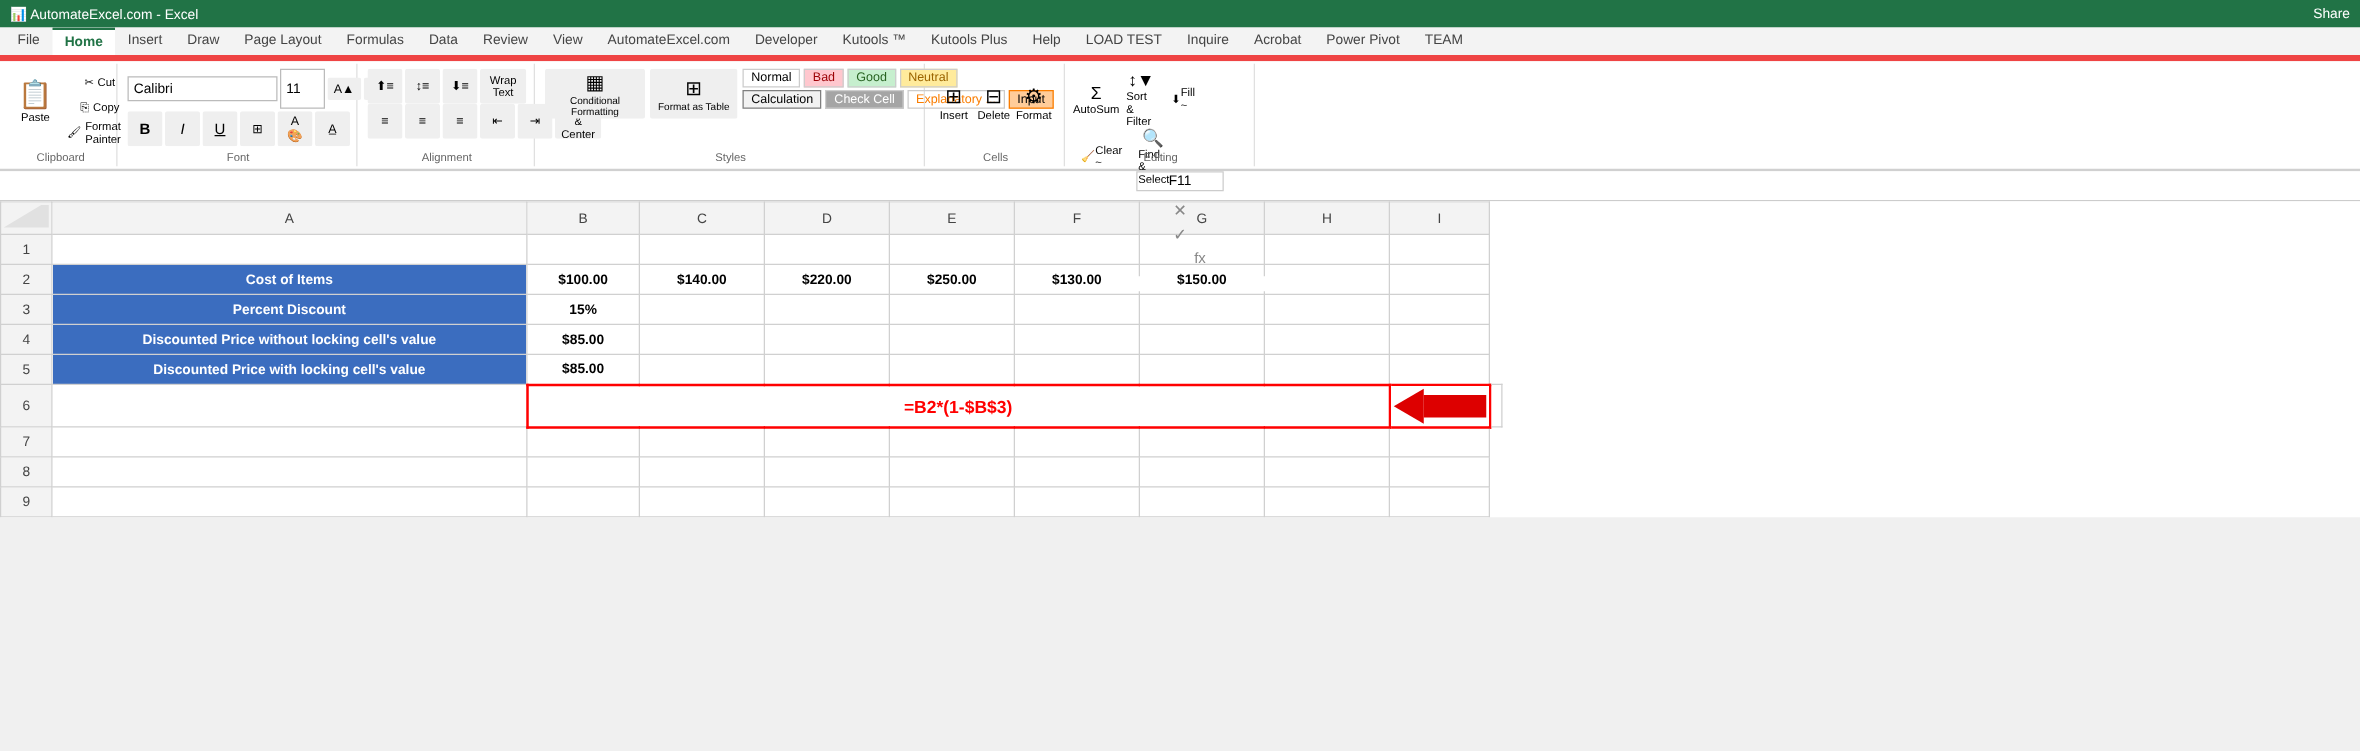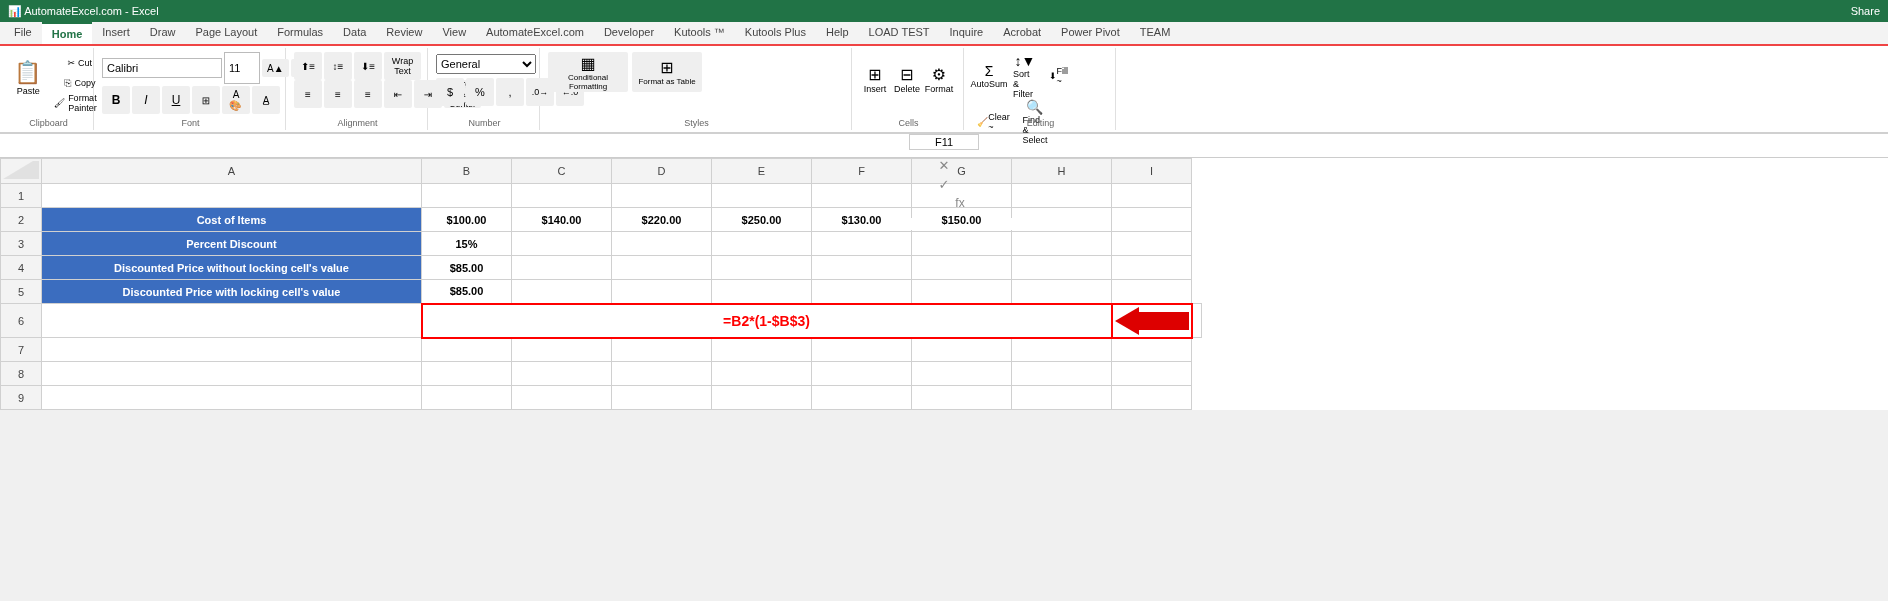--- a/index.html
+++ b/index.html
@@ -1,20 +1,20 @@
 <!DOCTYPE html>
 <html><head>
   <meta charset="utf-8">
   <style>
     * { box-sizing: border-box; margin: 0; padding: 0; }
     body { font-family: 'Segoe UI', Arial, sans-serif; font-size: 11px; background: #f0f0f0; overflow: hidden; }
 
     
     .ribbon { background: #217346; color: white; display: flex; align-items: center; padding: 2px 8px; height: 22px; justify-content: center; }
-    .ribbon-tabs { display: flex; padding: 0 4px; background: #f3f3f3; border-bottom: 2px solid #ef4444; }
+    .ribbon-tabs { display: flex; padding: 0 4px; background: #f3f3f3; border-bottom: 5px solid #ef4444; }
     .tab-item { font-size: 11px; padding: 4px 10px; cursor: pointer; color: #444; }
     .tab-item.active { background: white; border-top: 2px solid #217346; color: #217346; font-weight: 600; }
 
     .toolbar { background: white; border-bottom: 2px solid #d0d0d0; display: flex; align-items: stretch; padding: 2px 4px; gap: 2px; height: 88px; }
     .toolbar-group { display: flex; flex-direction: column; align-items: flex-start; padding: 2px 6px; border-right: 1px solid #e0e0e0; position: relative; }
     .toolbar-group-label { font-size: 9px; color: #666; position: absolute; bottom: 2px; left: 50%; transform: translateX(-50%); white-space: nowrap; }
     .toolbar-row { display: flex; align-items: center; gap: 2px; }
     .tb-btn { display: flex; flex-direction: column; align-items: center; justify-content: center; padding: 2px 4px; cursor: pointer; border: 1px solid transparent; border-radius: 2px; font-size: 10px; min-width: 28px; height: 28px; }
     .tb-btn-large { height: 52px; font-size: 9px; text-align: center; width: 44px; }
 
@@ -136,47 +136,48 @@
       <button class="tb-btn" style="font-size:10px;">≡</button>
       <button class="tb-btn" style="font-size:10px;">≡</button>
       <button class="tb-btn" style="font-size:10px;">≡</button>
       <button class="tb-btn" style="font-size:10px;">⇤</button>
       <button class="tb-btn" style="font-size:10px;">⇥</button>
       <button class="tb-btn" style="font-size:9px;">Merge &amp; Center</button>
     </div>
     <span class="toolbar-group-label">Alignment</span>
   </div>
 
-  <div class="toolbar-group" style="width:110px; padding-bottom:14px;">
-    <select style="width:100px; font-size:11px; margin-top:4px; height:20px;">
-      <option>General</option>
-    </select>
-    <div class="toolbar-row" style="margin-top:4px;">
-      <button class="tb-btn" style="font-size:11px;">$</button>
-      <button class="tb-btn" style="font-size:11px;">%</button>
-      <button class="tb-btn" style="font-size:11px;">,</button>
-      <button class="tb-btn" style="font-size:9px;">.0→</button>
-      <button class="tb-btn" style="font-size:9px;">←.0</button>
-    </div>
-    <span class="toolbar-group-label">Number</span>
-  </div>
 
   <div class="toolbar-group" style="width:310px; padding-bottom:14px;">
     <div style="display:flex; gap:4px; align-items:flex-start; margin-top:2px;">
       <div style="display:flex; flex-direction:column; gap:2px; align-items:center;">
         <button class="tb-btn" style="font-size:9px; width:80px; height:40px; text-align:center;">
           <div style="font-size:16px;">▦</div>
           <div style="font-size:8px;">Conditional Formatting</div>
         </button>
       </div>
       <div style="display:flex; flex-direction:column; gap:2px; align-items:center;">
         <button class="tb-btn" style="font-size:9px; width:70px; height:40px; text-align:center;">
           <div style="font-size:16px;">⊞</div>
           <div style="font-size:8px;">Format as Table</div>
         </button>
+      </div>
+      <div style="display:flex; flex-direction:column; gap:2px;">
+        <div class="style-row">
+          <div class="style-cell style-normal">Normal</div>
+          <div class="style-cell style-bad">Bad</div>
+          <div class="style-cell style-good">Good</div>
+          <div class="style-cell style-neutral">Neutral</div>
+        </div>
+        <div class="style-row">
+          <div class="style-cell style-calc">Calculation</div>
+          <div class="style-cell style-check">Check Cell</div>
+          <div class="style-cell" style="color:#fa7d00;">Explanatory ...</div>
+          <div class="style-cell style-input">Input</div>
+        </div>
       </div>
     </div>
     <span class="toolbar-group-label">Styles</span>
   </div>
 
   <div class="toolbar-group" style="width:110px; padding-bottom:14px;">
     <div class="toolbar-row" style="margin-top:4px;">
       <div class="tb-btn" style="font-size:9px; height:50px; flex-direction:column; width:30px;">
         <span style="font-size:16px;">⊞</span>
         <span>Insert</span>

